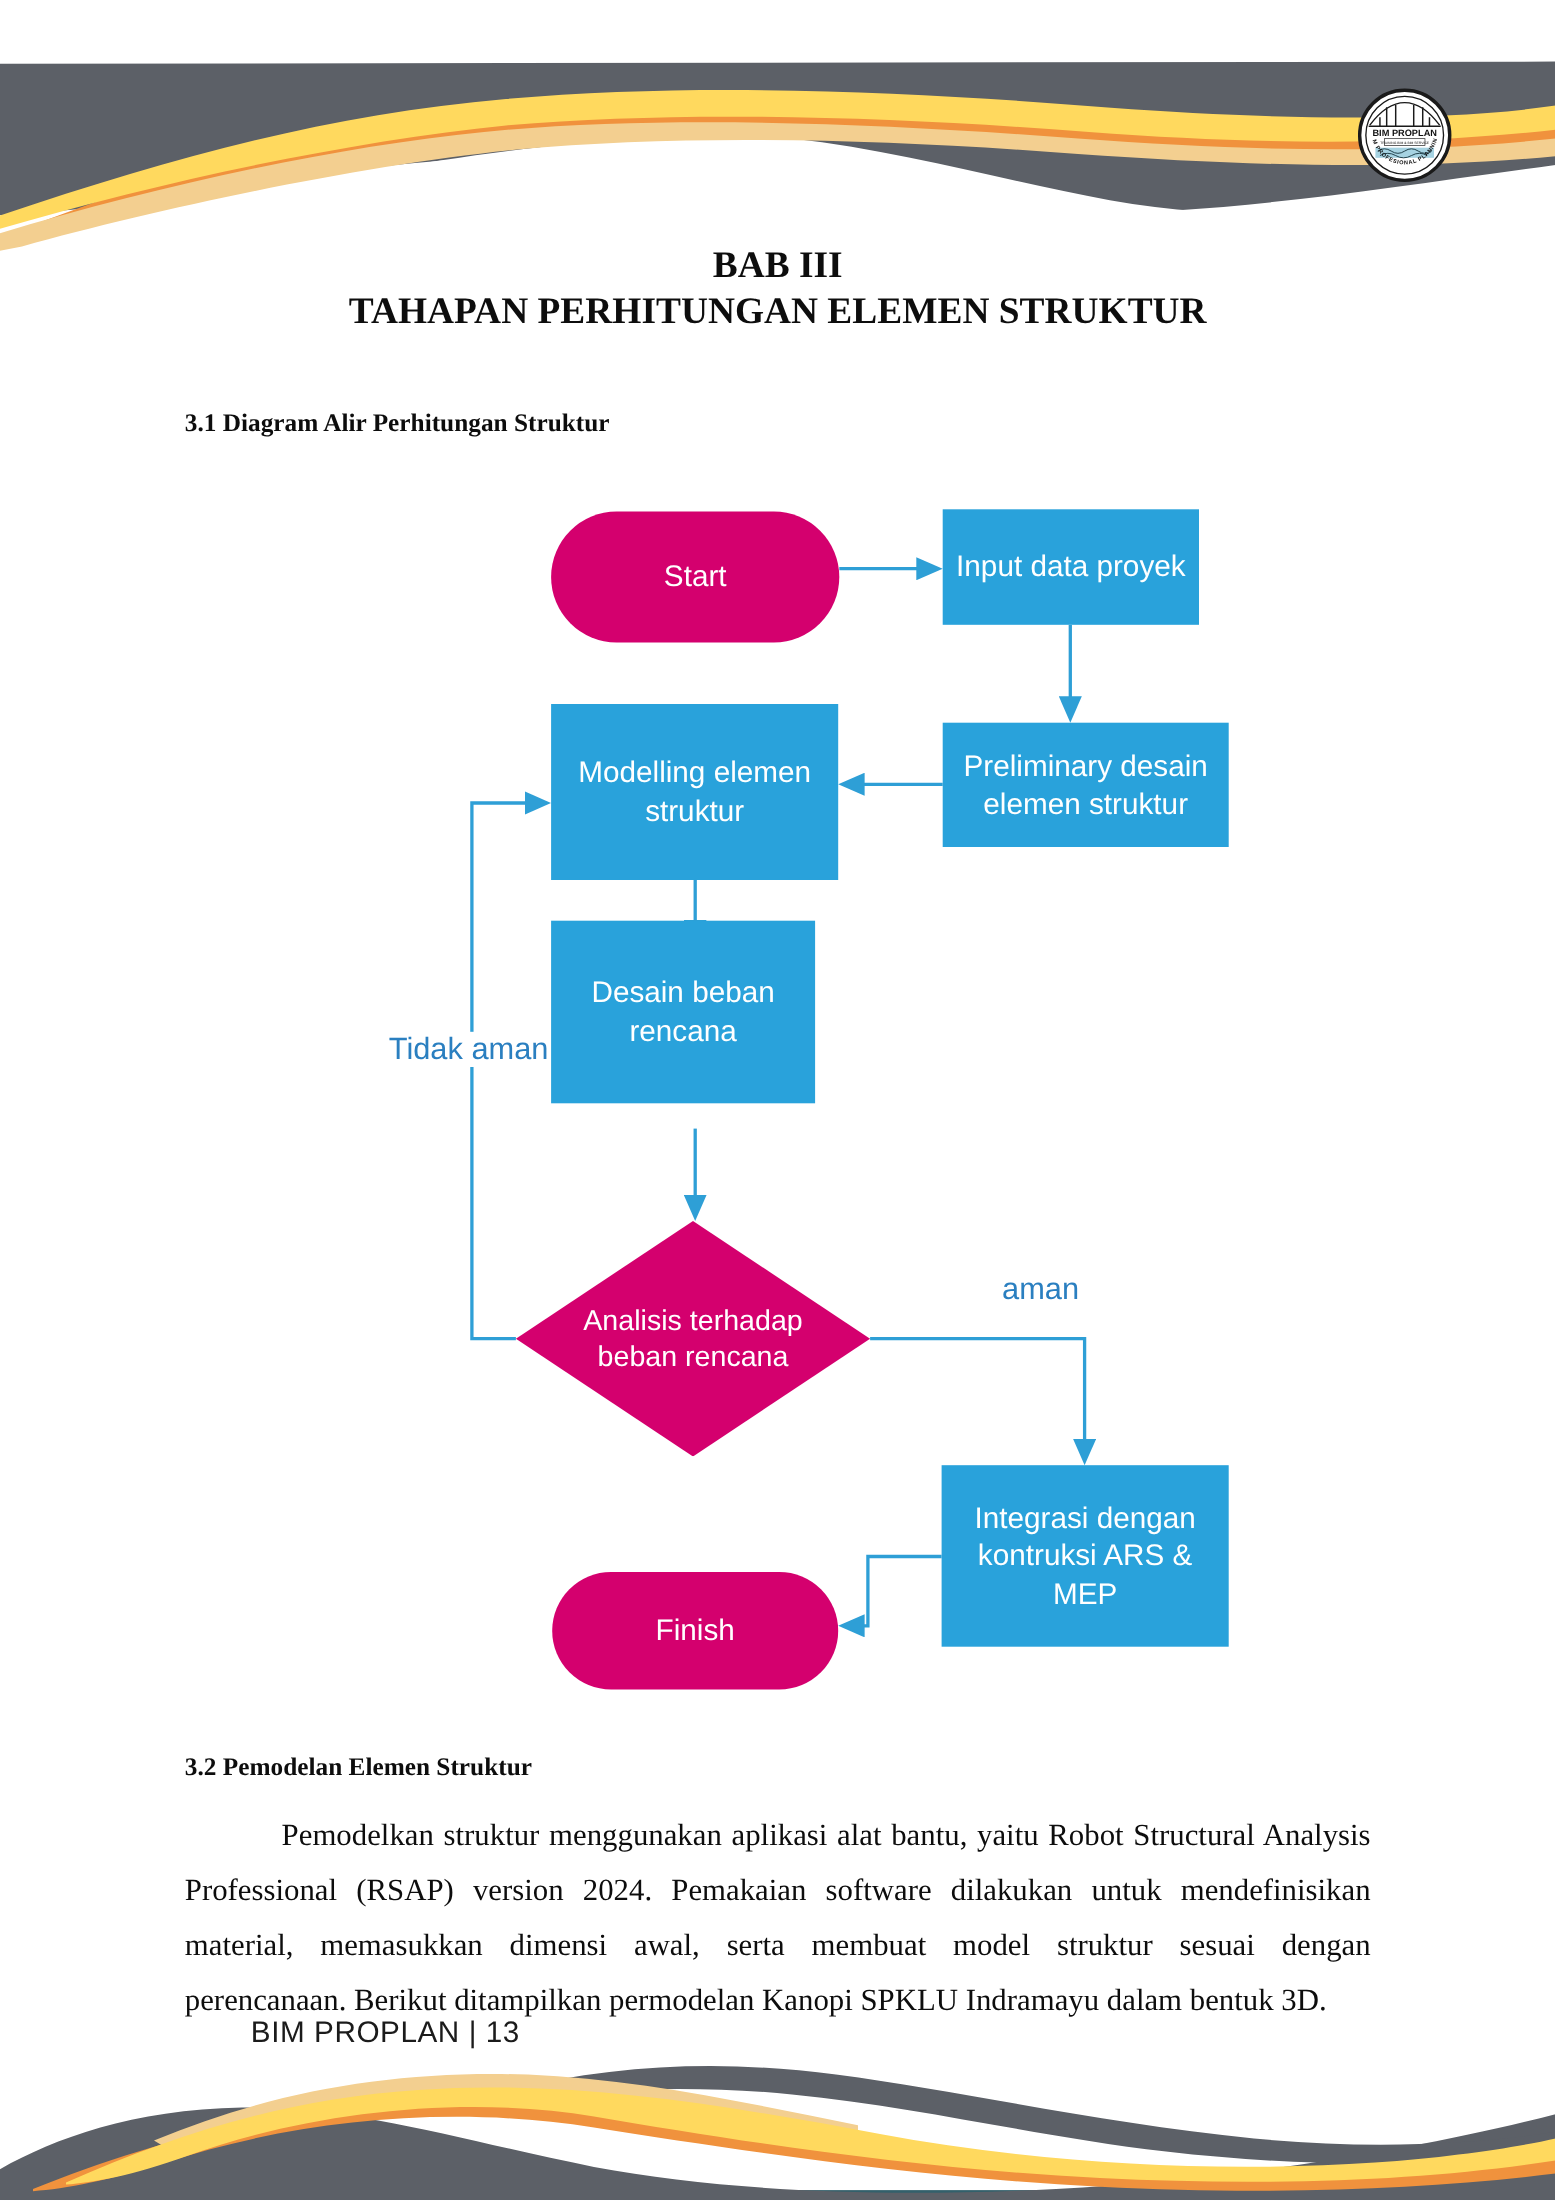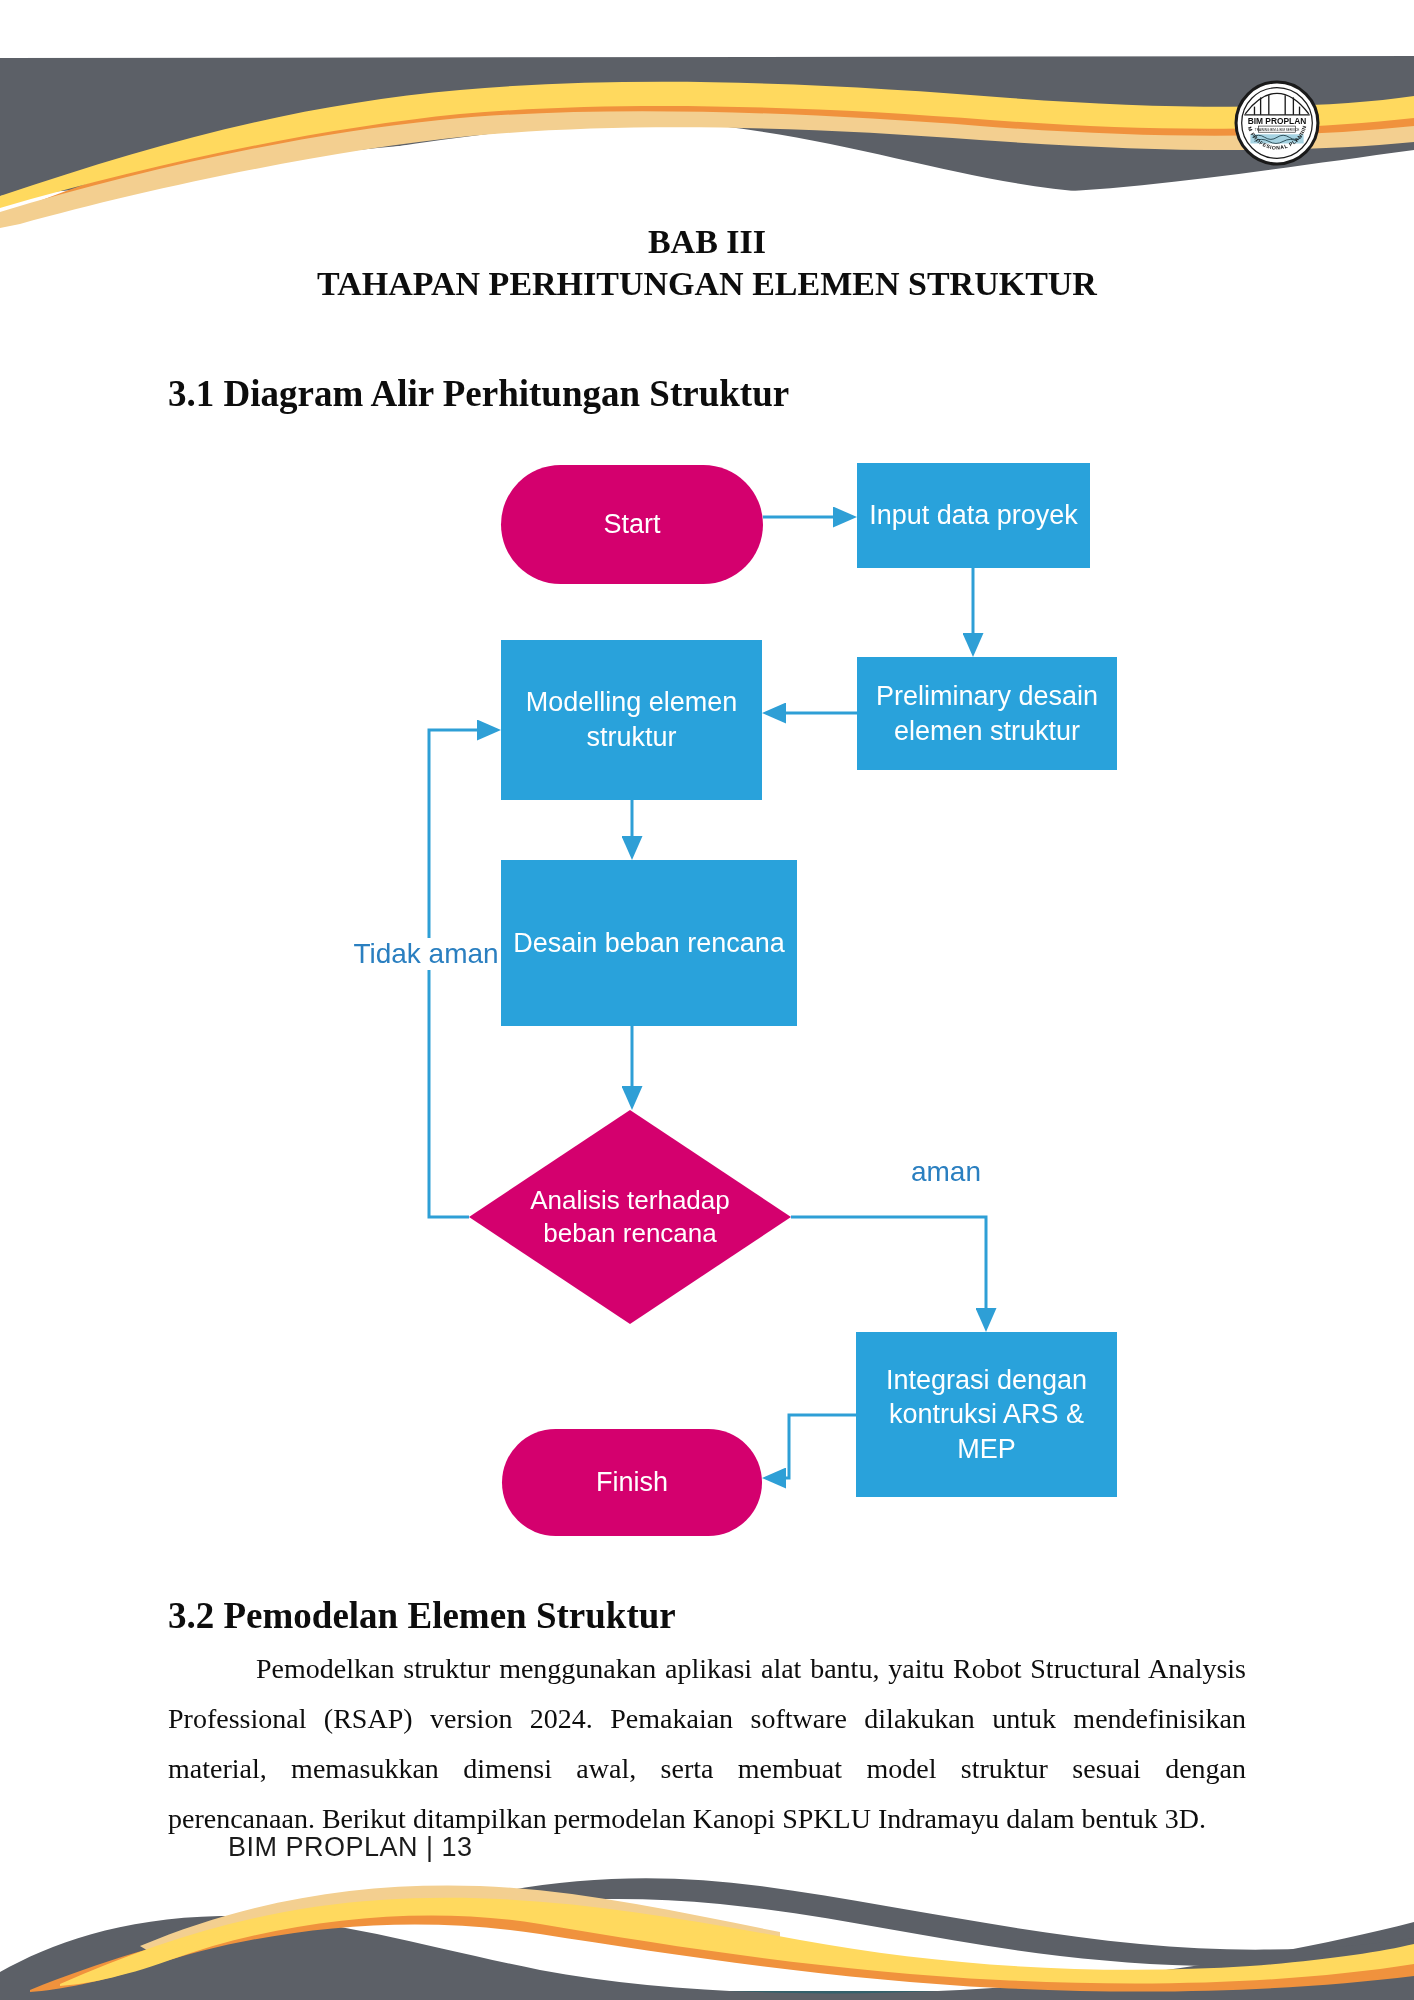--- a/index.html
+++ b/index.html
@@ -9,21 +9,21 @@
     font-family:"Liberation Serif", serif; color:#111;
   }
   .abs{position:absolute;}
   
   .doc-title{
     left:0; top:222px; width:1414px; text-align:center;
     font-size:34px; font-weight:bold; line-height:40px; color:#0d0d0d;
   }
   .doc-title2{top:264px;}
   .sec-head{
-    left:168px; font-size:37px; font-weight:bold; color:#0d0d0d;
+    left:168px; font-size:23px; font-weight:bold; color:#0d0d0d;
   }
   #sec31{top:372px;}
   #sec32{top:1594px;}
   .body-par{
     left:168px; top:1644px; width:1078px;
     font-size:28px; line-height:50px; color:#0d0d0d;
   }
   .para-line{text-align:justify; text-align-last:justify;}
   .para-line.first{text-indent:88px;font-family:Liberation Serif, serif;}
   .para-line.last{text-align-last:left;}
@@ -36,21 +36,21 @@
     position:absolute; background:var(--process,#29a2db); color:#fff;
     display:flex; align-items:center; justify-content:center; text-align:center;
     font-family:"Liberation Sans",sans-serif; font-size:27px; line-height:1.28;
     padding:0 8px; box-sizing:border-box;
   }
   .fc-pill{background:var(--terminal,#d4006e); border-radius:999px;}
   #n-start     {left:501px; top:465px;  width:262px; height:119px;}
   #n-input     {left:857px; top:463px;  width:233px; height:105px;}
   #n-prelim    {left:857px; top:657px;  width:260px; height:113px;}
   #n-modelling {left:501px; top:640px;  width:261px; height:160px;justify-content:flex-end;}
-  #n-desain    {left:501px; top:860px;  width:296px; height:166px;}
+  #n-desain    {left:501px; top:837px;  width:240px; height:166px;}
   #n-integrasi {left:856px; top:1332px; width:261px; height:165px;}
   #n-finish    {left:502px; top:1429px; width:260px; height:107px;text-align:center;}
   #n-decision{
     left:469px; top:1110px; width:322px; height:214px;
     background:var(--terminal,#d4006e);
     clip-path:polygon(50% 0%,100% 50%,50% 100%,0% 50%);
     font-size:26px;
   }
   .fc-label{
     position:absolute; font-family:"Liberation Sans",sans-serif;

